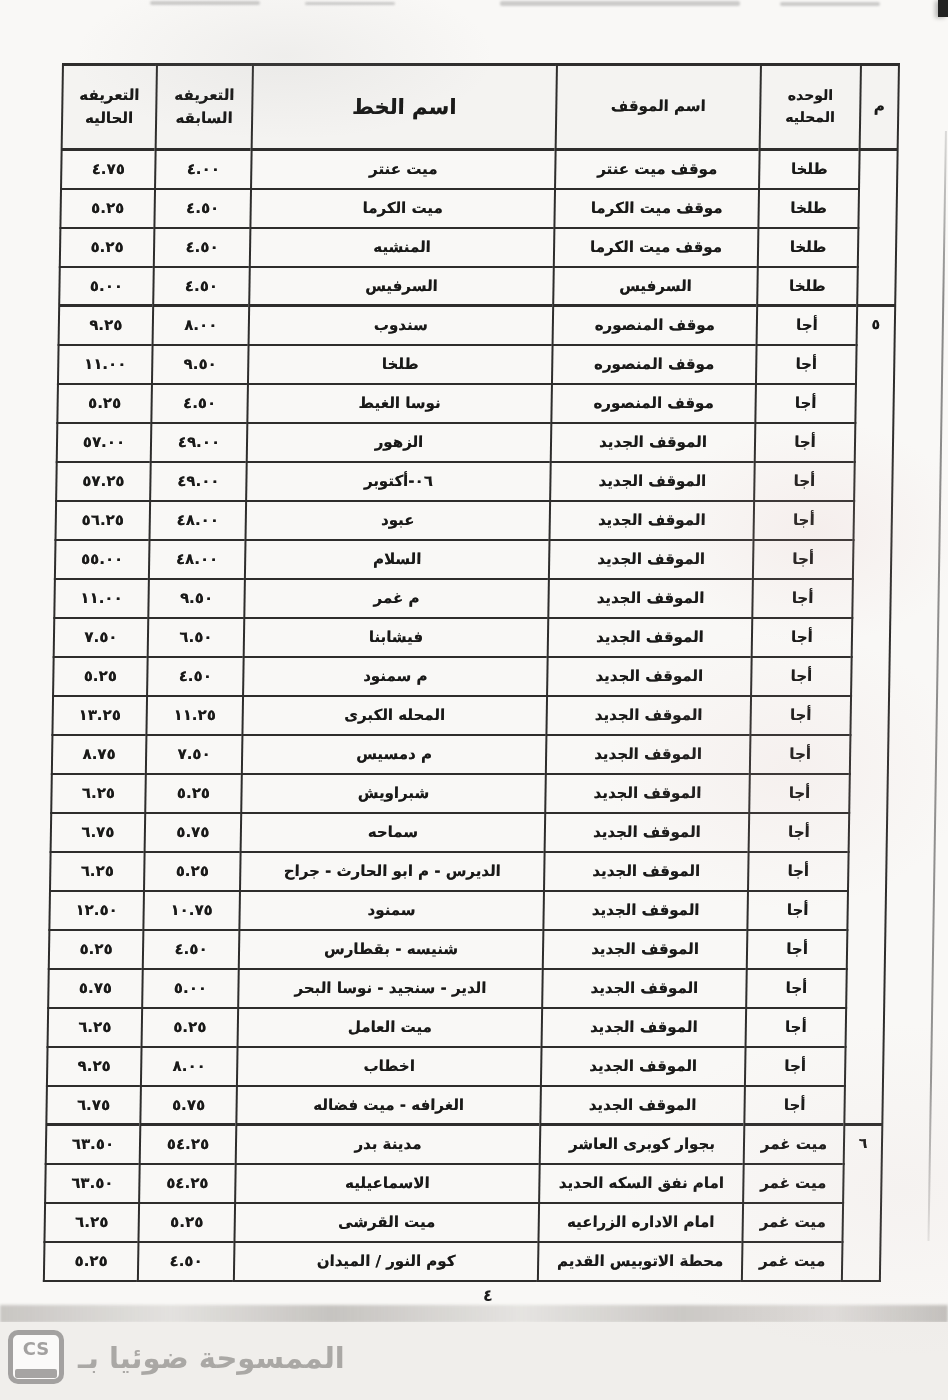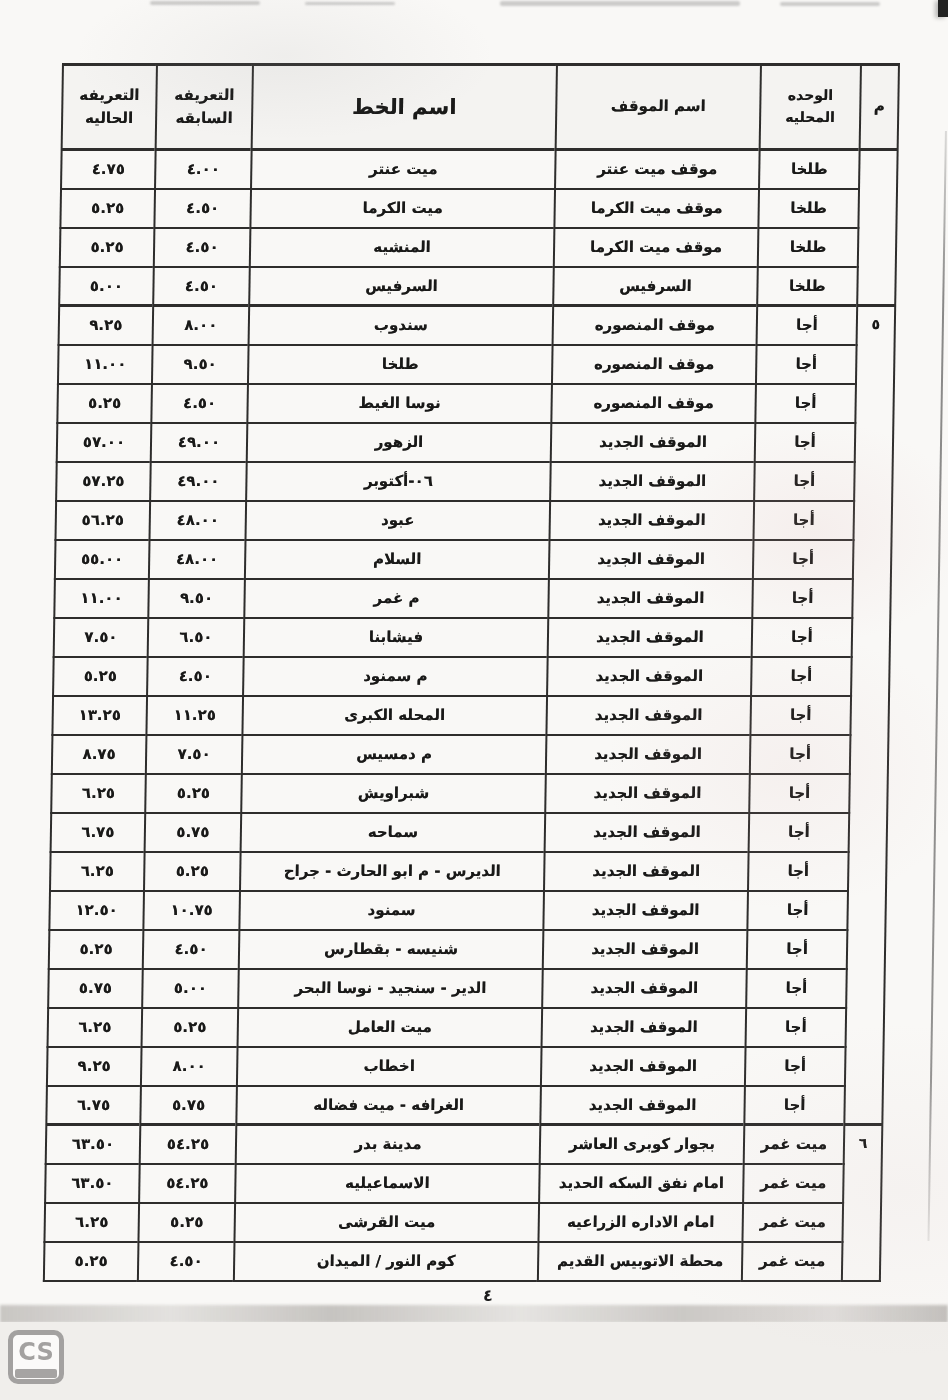--- a/index.html
+++ b/index.html
@@ -62,21 +62,21 @@
   .footer{
     position:absolute;left:8px;top:1326px;height:62px;
     display:flex;align-items:center;gap:14px;z-index:6;
   }
   .cs-logo{
     position:relative;width:46px;height:44px;flex:0 0 auto;
     border:5px solid #a3a1a0;border-radius:10px;background:#fbfaf9;
   }
   .cs-logo .cs-text{
     position:absolute;left:0;right:0;top:3px;text-align:center;
-    font-size:24px;font-weight:700;color:#a3a1a0;letter-spacing:0px;
+    font-size:18px;font-weight:700;color:#a3a1a0;letter-spacing:0px;
   }
   .cs-logo .cs-bar{
     position:absolute;left:2px;right:2px;bottom:1px;height:9px;
     background:#a6a4a3;border-radius:2px;
   }
   .brand{font-size:37px;font-weight:700;color:#b5b3b0;letter-spacing:0.5px;}
   .scanned-ar{font-size:29px;font-weight:700;color:#aaa8a5;padding-top:2px;}
 </style>
 </head>
 <body>
@@ -321,13 +321,14 @@
 
 <div class="page-number">٤</div>
 
 <div class="footer-band"></div>
 <div class="footer-area"></div>
 <div class="footer">
   <div class="cs-logo">
     <span class="cs-text">CS</span>
     <div class="cs-bar"></div>
   </div>
+  <span class="scanned-ar">الممسوحة ضوئيا بـ</span>
 </div>
 
 </body></html>

